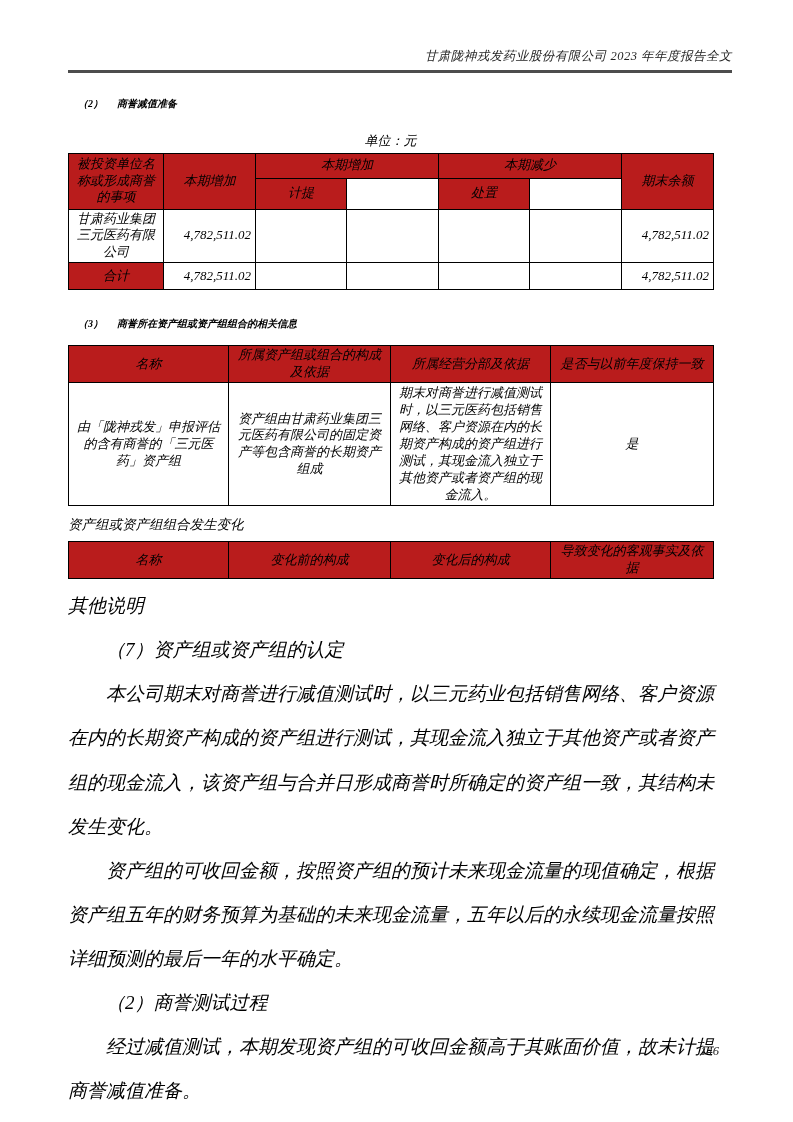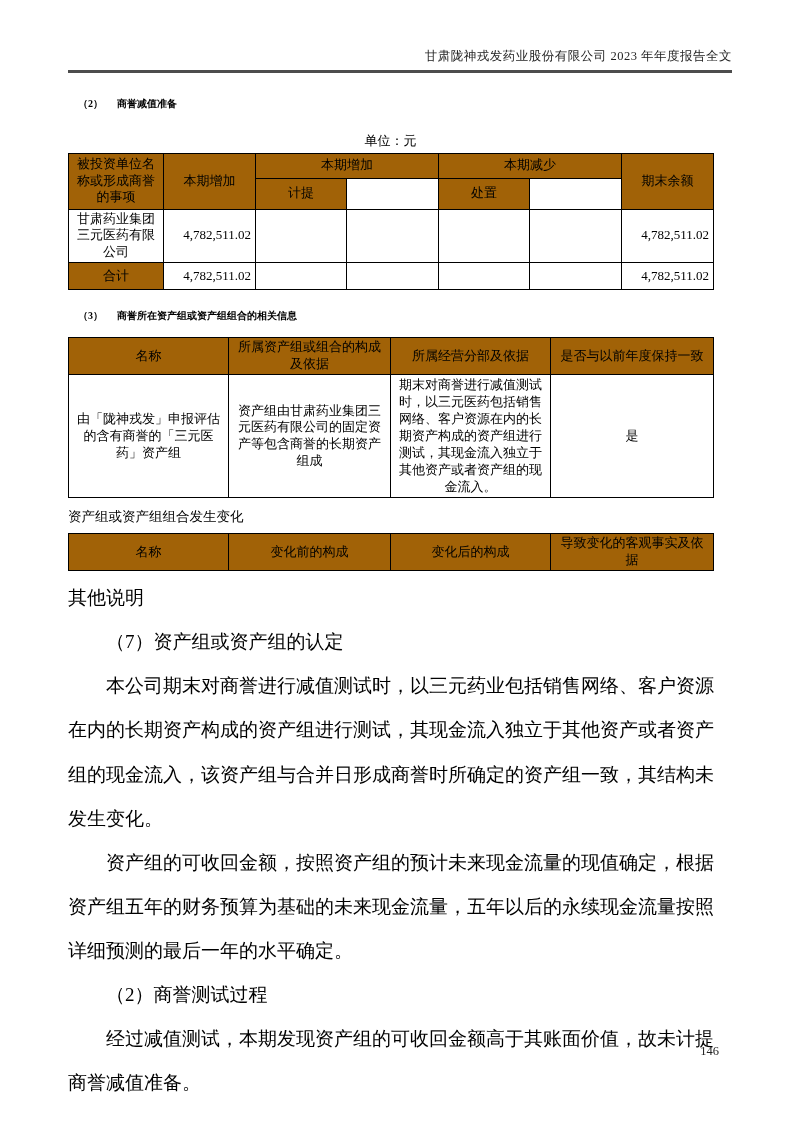--- a/index.html
+++ b/index.html
@@ -1,28 +1,28 @@
 <!DOCTYPE html>
 <html><head>
 <meta charset="utf-8">
 <style>
   html,body{margin:0;padding:0;background:#fff;}
   .page{
     width:793px;height:1122px;position:relative;background:#fff;color:#000;
     font-family:"Liberation Serif","DejaVu Serif",serif;
-    box-sizing:border-box;padding:48px 36px 0 68px;overflow:hidden;
+    box-sizing:border-box;padding:48px 36px 0 68px;overflow:hidden;font-style:italic;
   }
   .doc-header{width:664px;text-align:right;font-size:12.5px;color:#1f1f1f;letter-spacing:.5px;}
   .title-rule{width:664px;height:2.5px;background:#4d4d4d;margin-top:5px;}
   .sec-heading{margin:24px 0 0 10px;font-size:10px;font-weight:bold;color:#000;}
   .sec-heading .sec-num{margin-right:14px;}
   .unit-label{width:645px;text-align:center;font-size:13px;margin-top:21px;margin-bottom:3px;}
   table{width:645px;border-collapse:collapse;table-layout:fixed;}
   td{border:1px solid #000;font-size:13px;line-height:1.3;padding:1px 4px;vertical-align:middle;word-break:break-all;}
-  .gray{background:#a16207;}
+  .gray{background:#b91c1c;}
   .c{text-align:center;}
   .l{text-align:center;}
   .r{text-align:right;}
   .t1 .hr1 td{height:22px;}
   .t1 .hr2 td{height:28px;}
   .t1 .dr td{height:48px;}
   .t1 .tr td{height:24px;}
   .t2{margin-top:14px;}
   .t2 .hr td{height:34px;}
   .t2 .br td{height:96px;padding:2px 4px;}
@@ -85,21 +85,21 @@
       <td class="r">4,782,511.02</td>
       <td></td>
       <td></td>
       <td></td>
       <td></td>
       <td class="r">4,782,511.02</td>
     </tr>
   </tbody>
     </table>
 
-  <div class="sec-heading" style="margin-top:19px">
+  <div class="sec-heading" style="margin-top:27px">
     <span class="sec-num">（3）</span><span>商誉所在资产组或资产组组合的相关信息</span>
   </div>
 
   <table class="t2">
     <colgroup>
       <col style="width:160px">
         <col style="width:162px">
         <col style="width:160px">
         <col style="width:163px">
     </colgroup>

